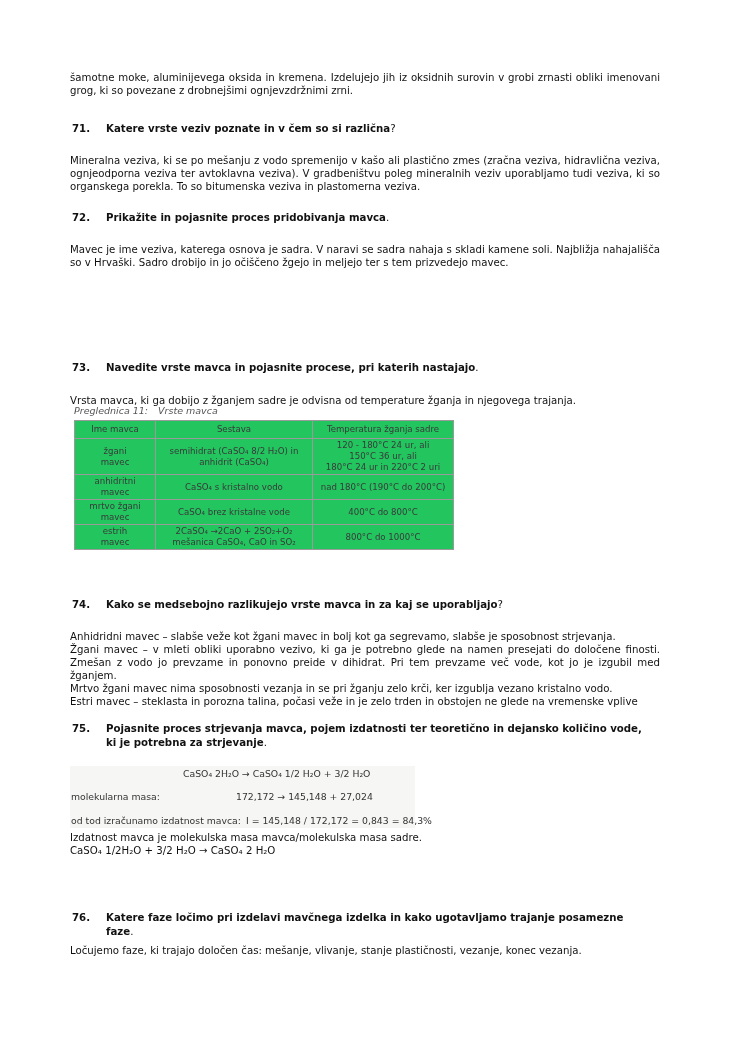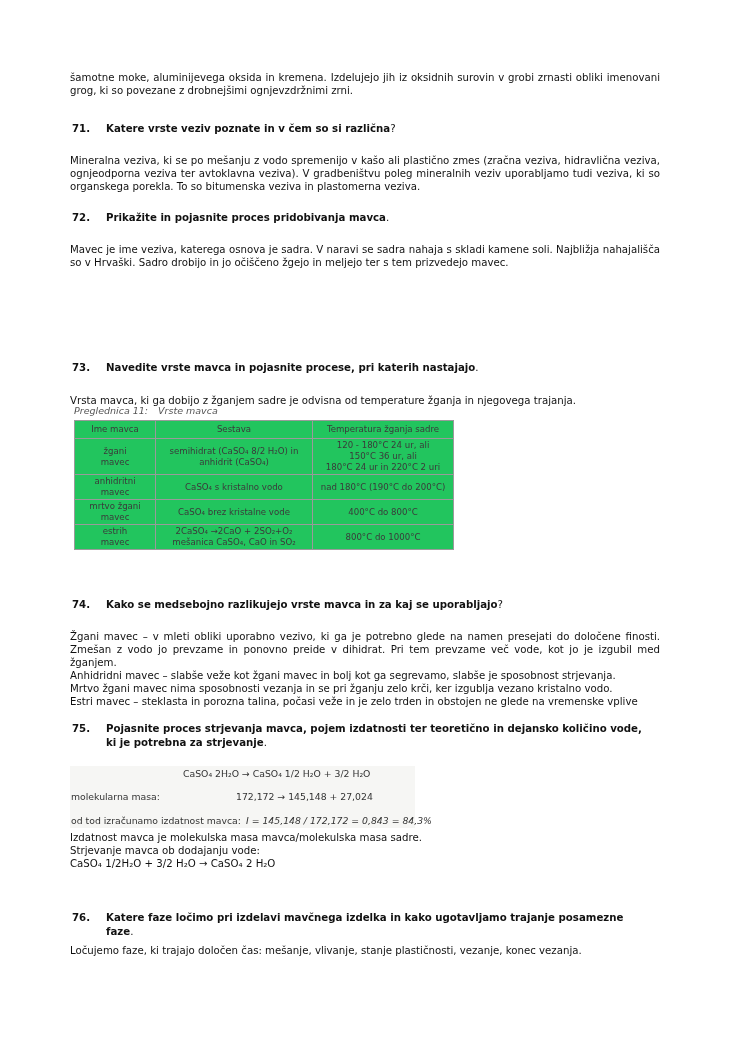--- a/index.html
+++ b/index.html
@@ -117,41 +117,40 @@
         </td>
       </tr>
     </tbody>
 </table>
 
 <div class="q" style="top:598px;">
   <span class="num">74.</span>
   <span class="txt"><span>Kako se medsebojno razlikujejo vrste mavca in za kaj se uporabljajo</span><span class="punct">?</span></span>
 </div>
 <div class="block" style="top:630px;">
+  <p>Anhidridni mavec – slabše veže kot žgani mavec in bolj kot ga segrevamo, slabše je sposobnost strjevanja.</p>
   <p>Žgani mavec – v mleti obliki uporabno vezivo, ki ga je potrebno glede na namen presejati do določene finosti. Zmešan z vodo jo prevzame in ponovno preide v dihidrat. Pri tem prevzame več vode, kot jo je izgubil med žganjem.</p>
-  <p>Anhidridni mavec – slabše veže kot žgani mavec in bolj kot ga segrevamo, slabše je sposobnost strjevanja.</p>
   <p>Mrtvo žgani mavec nima sposobnosti vezanja in se pri žganju zelo krči, ker izgublja vezano kristalno vodo.</p>
   <p>Estri mavec – steklasta in porozna talina, počasi veže in je zelo trden in obstojen ne glede na vremenske vplive</p>
 </div>
 
 <div class="q" style="top:722px;">
   <span class="num">75.</span>
   <span class="txt"><span>Pojasnite proces strjevanja mavca, pojem izdatnosti ter teoretično in dejansko količino vode, ki je potrebna za strjevanje</span><span class="punct">.</span></span>
 </div>
 
 <div class="scan" style="left:70px; top:766px; width:345px; height:62px;"></div>
 <div class="eq" style="left:183px; top:768px;">CaSO₄ 2H₂O → CaSO₄ 1/2 H₂O + 3/2 H₂O</div>
 <div class="eq" style="left:71px; top:791px;">molekularna masa:</div>
 <div class="eq" style="left:236px; top:791px;">172,172 → 145,148 + 27,024</div>
 <div class="eq" style="left:71px; top:815px;">od tod izračunamo izdatnost mavca:</div>
-<div class="eq" style="left:246px; top:815px;font-style:italic;">I = 145,148 / 172,172 = 0,843 = 84,3%</div>
+<div class="eq" style="left:246px; top:815px;">I = 145,148 / 172,172 = 0,843 = 84,3%</div>
 
 <div class="block" style="top:831px;">
   <p>Izdatnost mavca je molekulska masa mavca/molekulska masa sadre.</p>
-  <p>Strjevanje mavca ob dodajanju vode:</p>
   <p>CaSO₄ 1/2H₂O + 3/2 H₂O → CaSO₄ 2 H₂O</p>
 </div>
 
 <div class="q" style="top:911px;">
   <span class="num">76.</span>
   <span class="txt"><span>Katere faze ločimo pri izdelavi mavčnega izdelka in kako ugotavljamo trajanje posamezne faze</span><span class="punct">.</span></span>
 </div>
 <div class="block" style="top:944px;">
   <p>Ločujemo faze, ki trajajo določen čas: mešanje, vlivanje, stanje plastičnosti, vezanje, konec vezanja.</p>
 </div>

